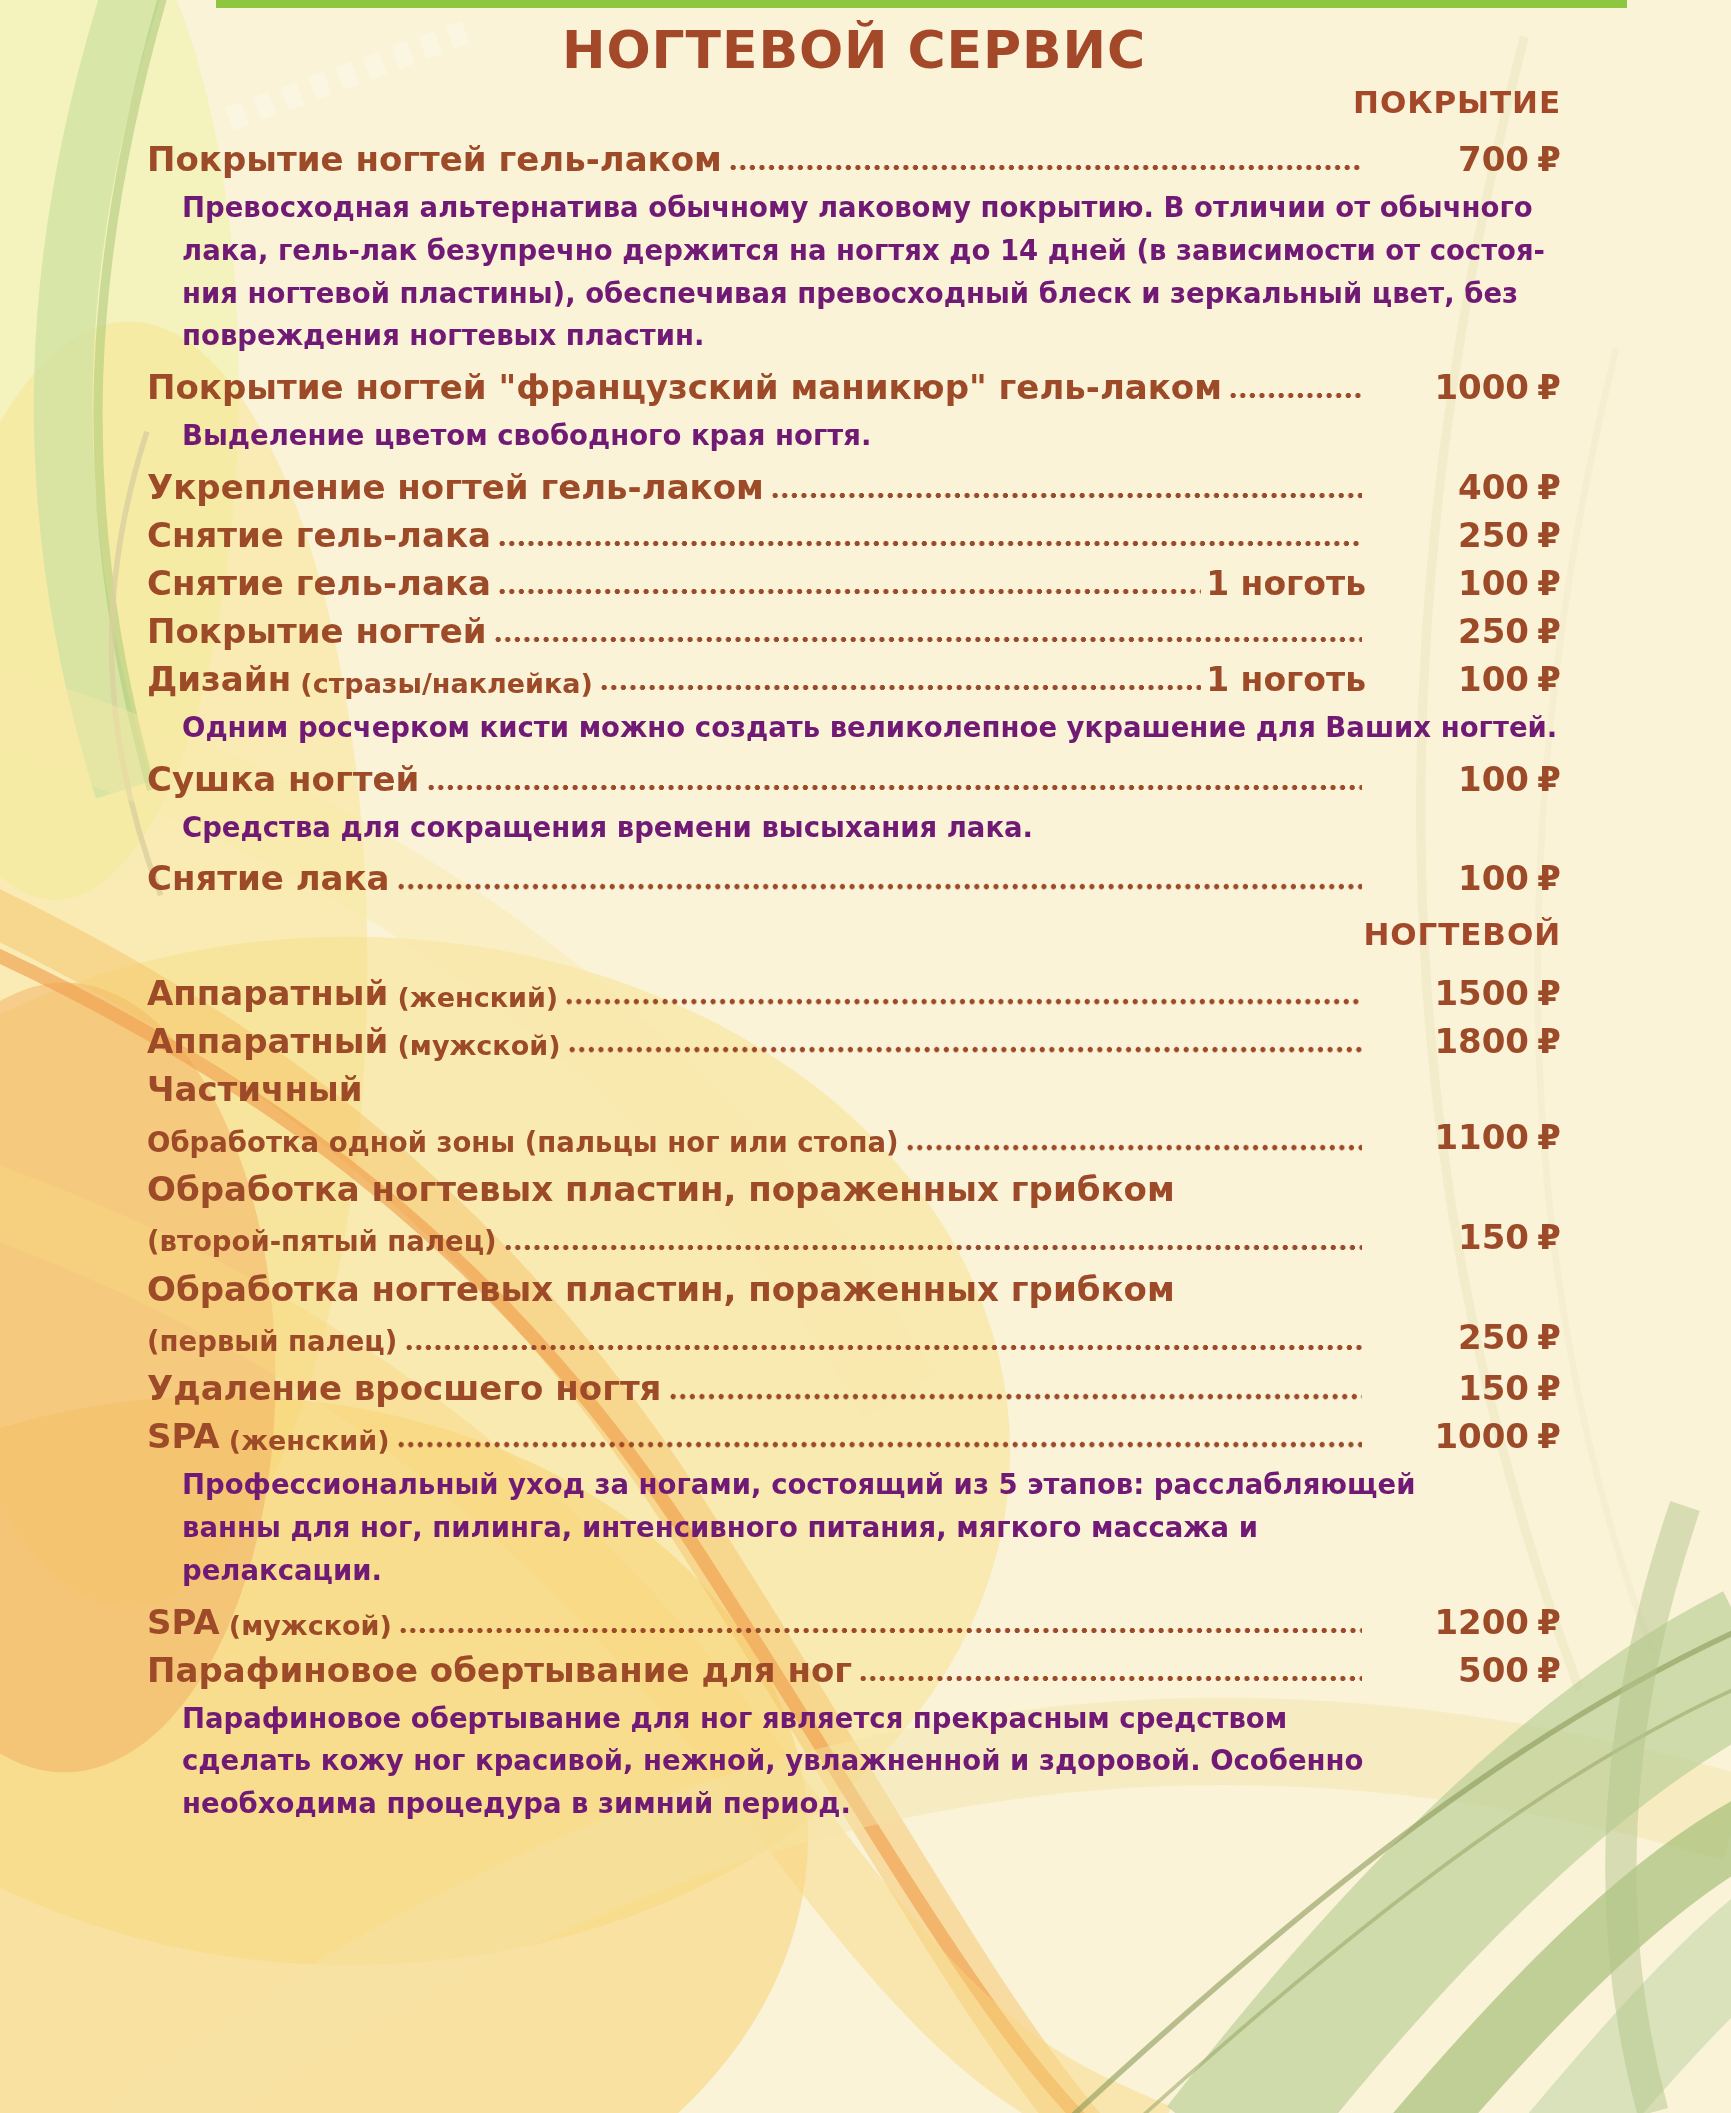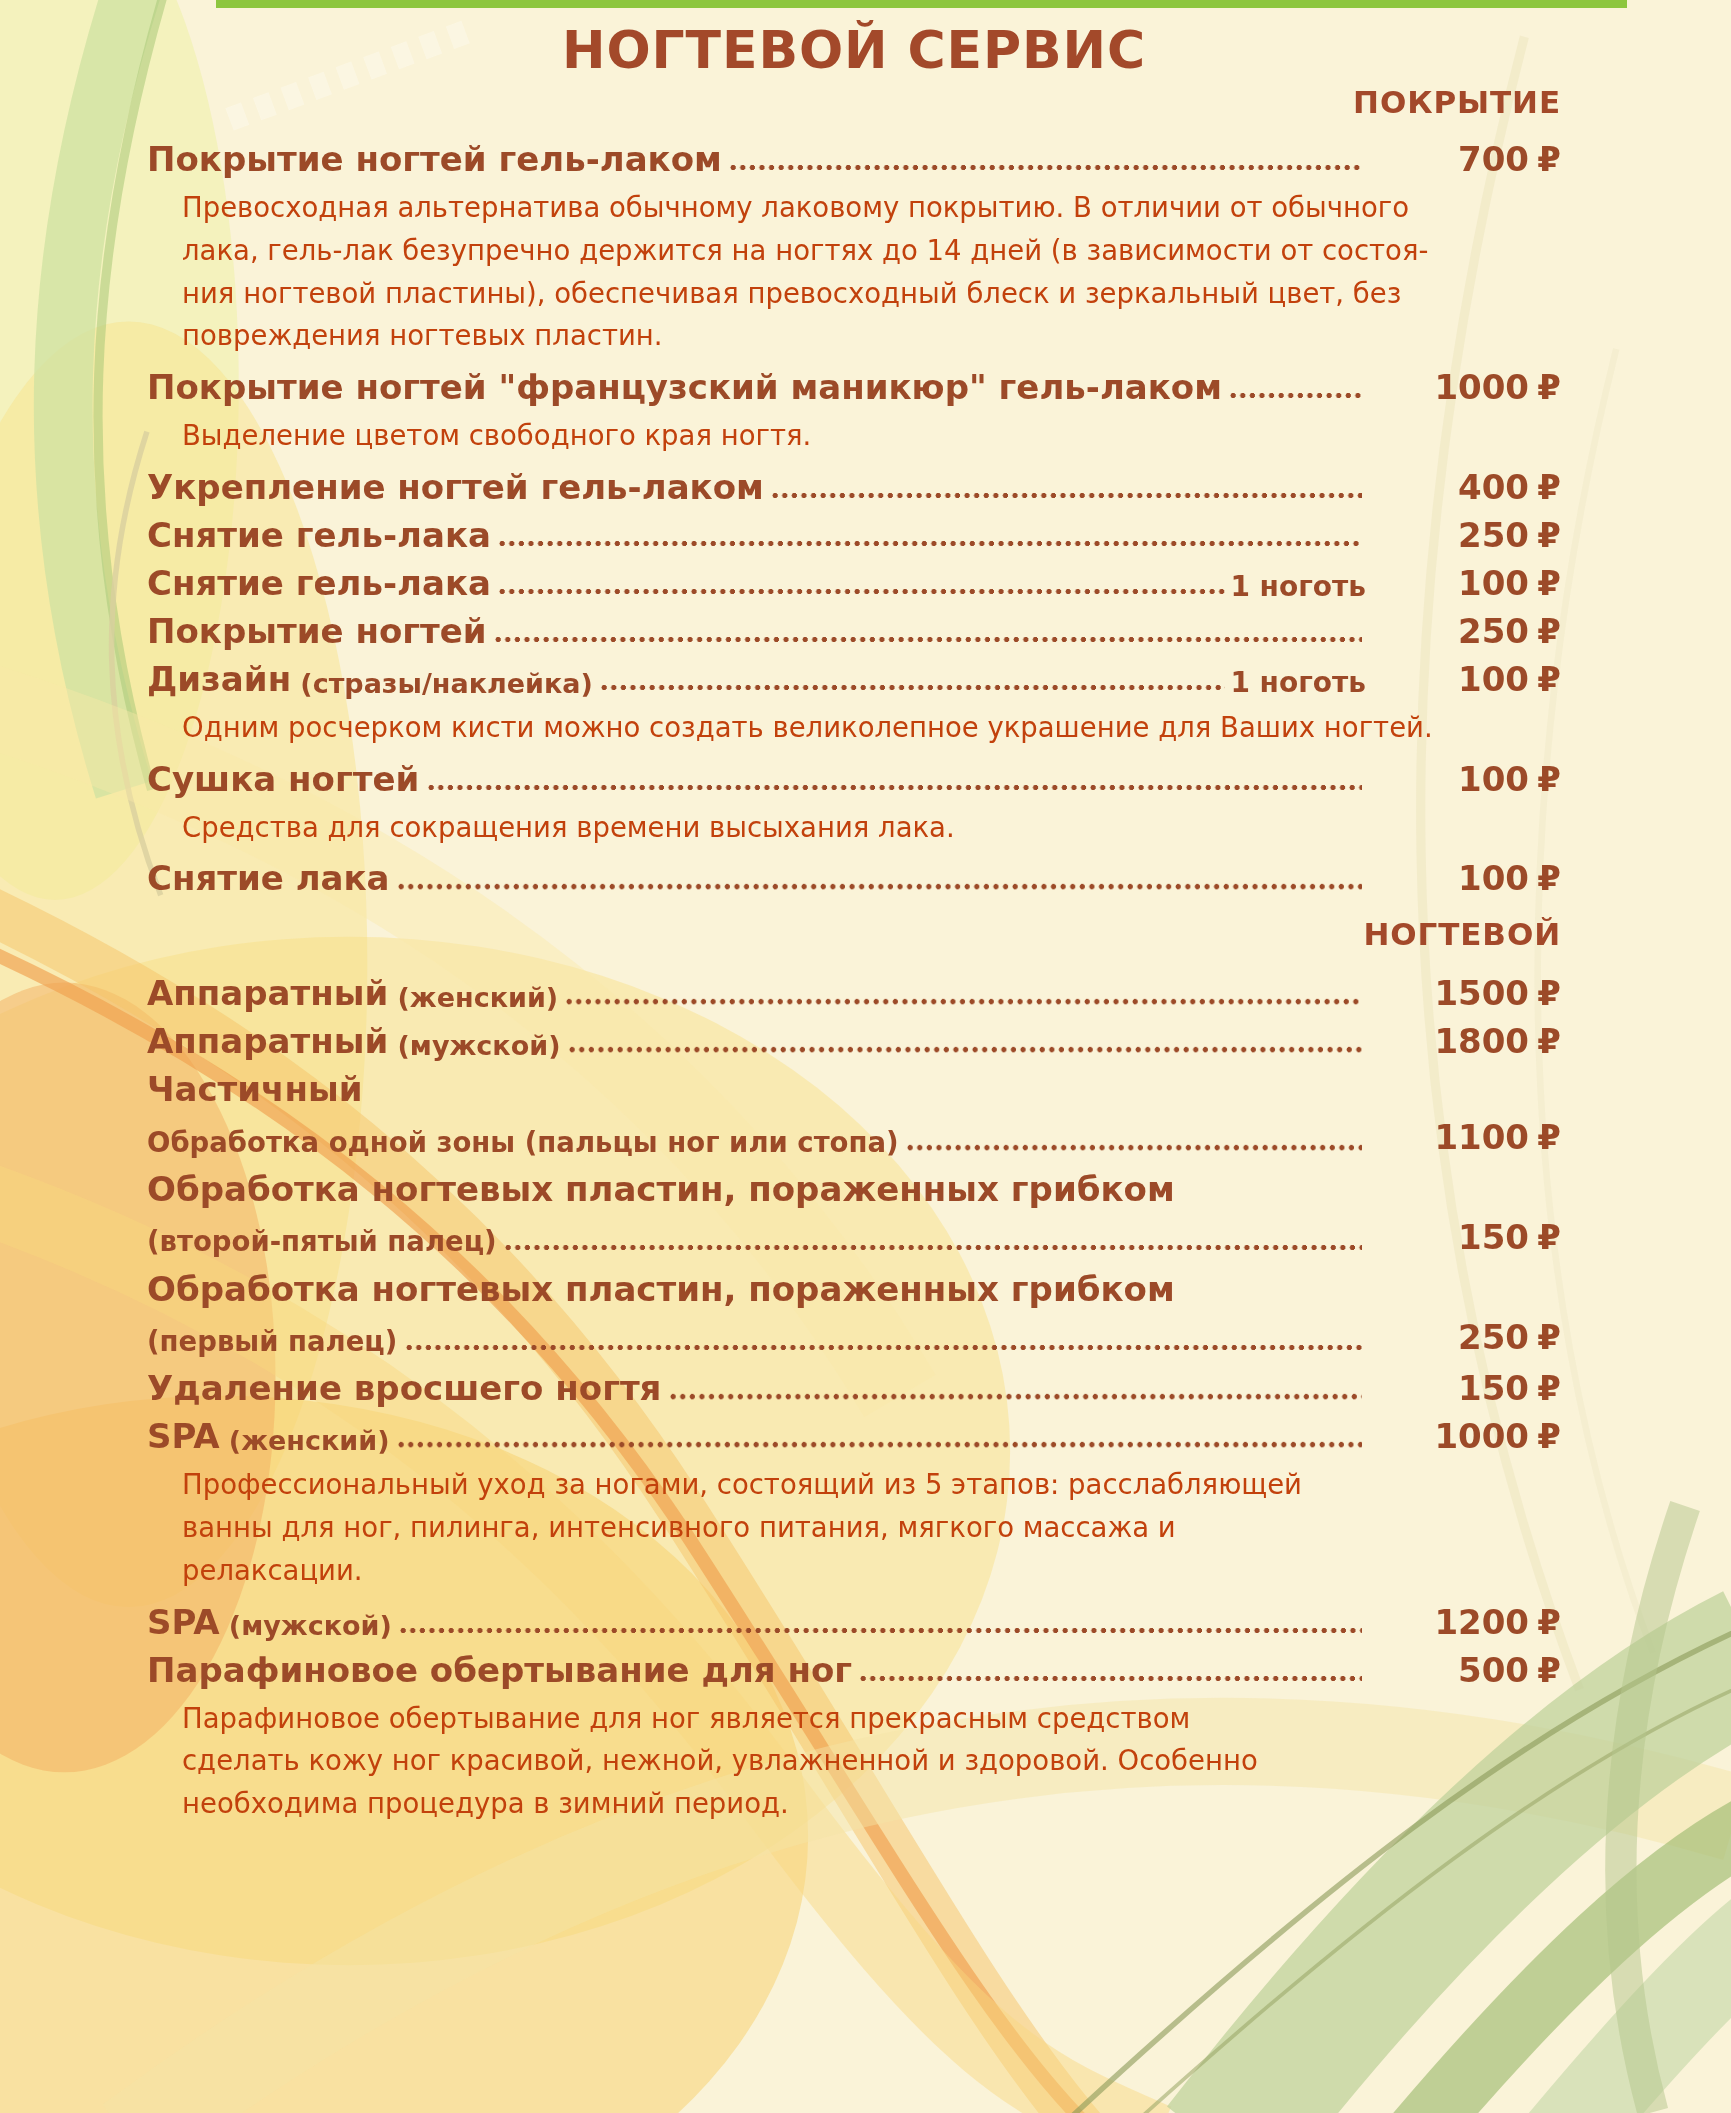--- a/index.html
+++ b/index.html
@@ -40,28 +40,28 @@
   .dots {
     flex: 1 1 auto; min-width: 22px;
     align-self: flex-end;
     height: 9.2px; margin: 0 3.7px 8.3px 7.3px;
     background-image: radial-gradient(circle at 4.1px 4.6px, #9c4a28 2.4px, rgba(0,0,0,0) 2.9px);
     background-size: 9.6px 9.2px;
     background-repeat: repeat-x;
     background-position: left bottom;
   }
   .row.small .dots { margin-bottom: 6.4px; }
-  .unit { font-size: 28px; margin-left: 1.8px; white-space: nowrap; }
+  .unit { font-size: 33px; margin-left: 1.8px; white-space: nowrap; }
   .price { width: 195px; text-align: right; white-space: nowrap; font-size: 34px; }
   .price .rub { margin-left: 8.3px; }
   .desc {
-    font-size: 27.5px; font-weight: normal; line-height: 1.55;
+    font-size: 27.5px; font-weight: bold; line-height: 1.55;
     margin: 1.8px 0 9.2px 35px;
     white-space: pre-line;
-    color: #c2410c;
+    color: #701a75;
   }
 </style>
 </head>
 <body>
 
 <svg class="bg-art" viewBox="0 0 1885 2301" xmlns="http://www.w3.org/2000/svg" aria-hidden="true">
   <rect width="1885" height="2301" fill="#faf3d8"></rect>
   <ellipse cx="60" cy="420" rx="200" ry="560" fill="#eef0a8" opacity="0.55"></ellipse>
   <ellipse cx="140" cy="1050" rx="260" ry="700" fill="#f7e48e" opacity="0.5"></ellipse>
   <ellipse cx="380" cy="1580" rx="720" ry="560" fill="#f9dd7e" opacity="0.42"></ellipse>

